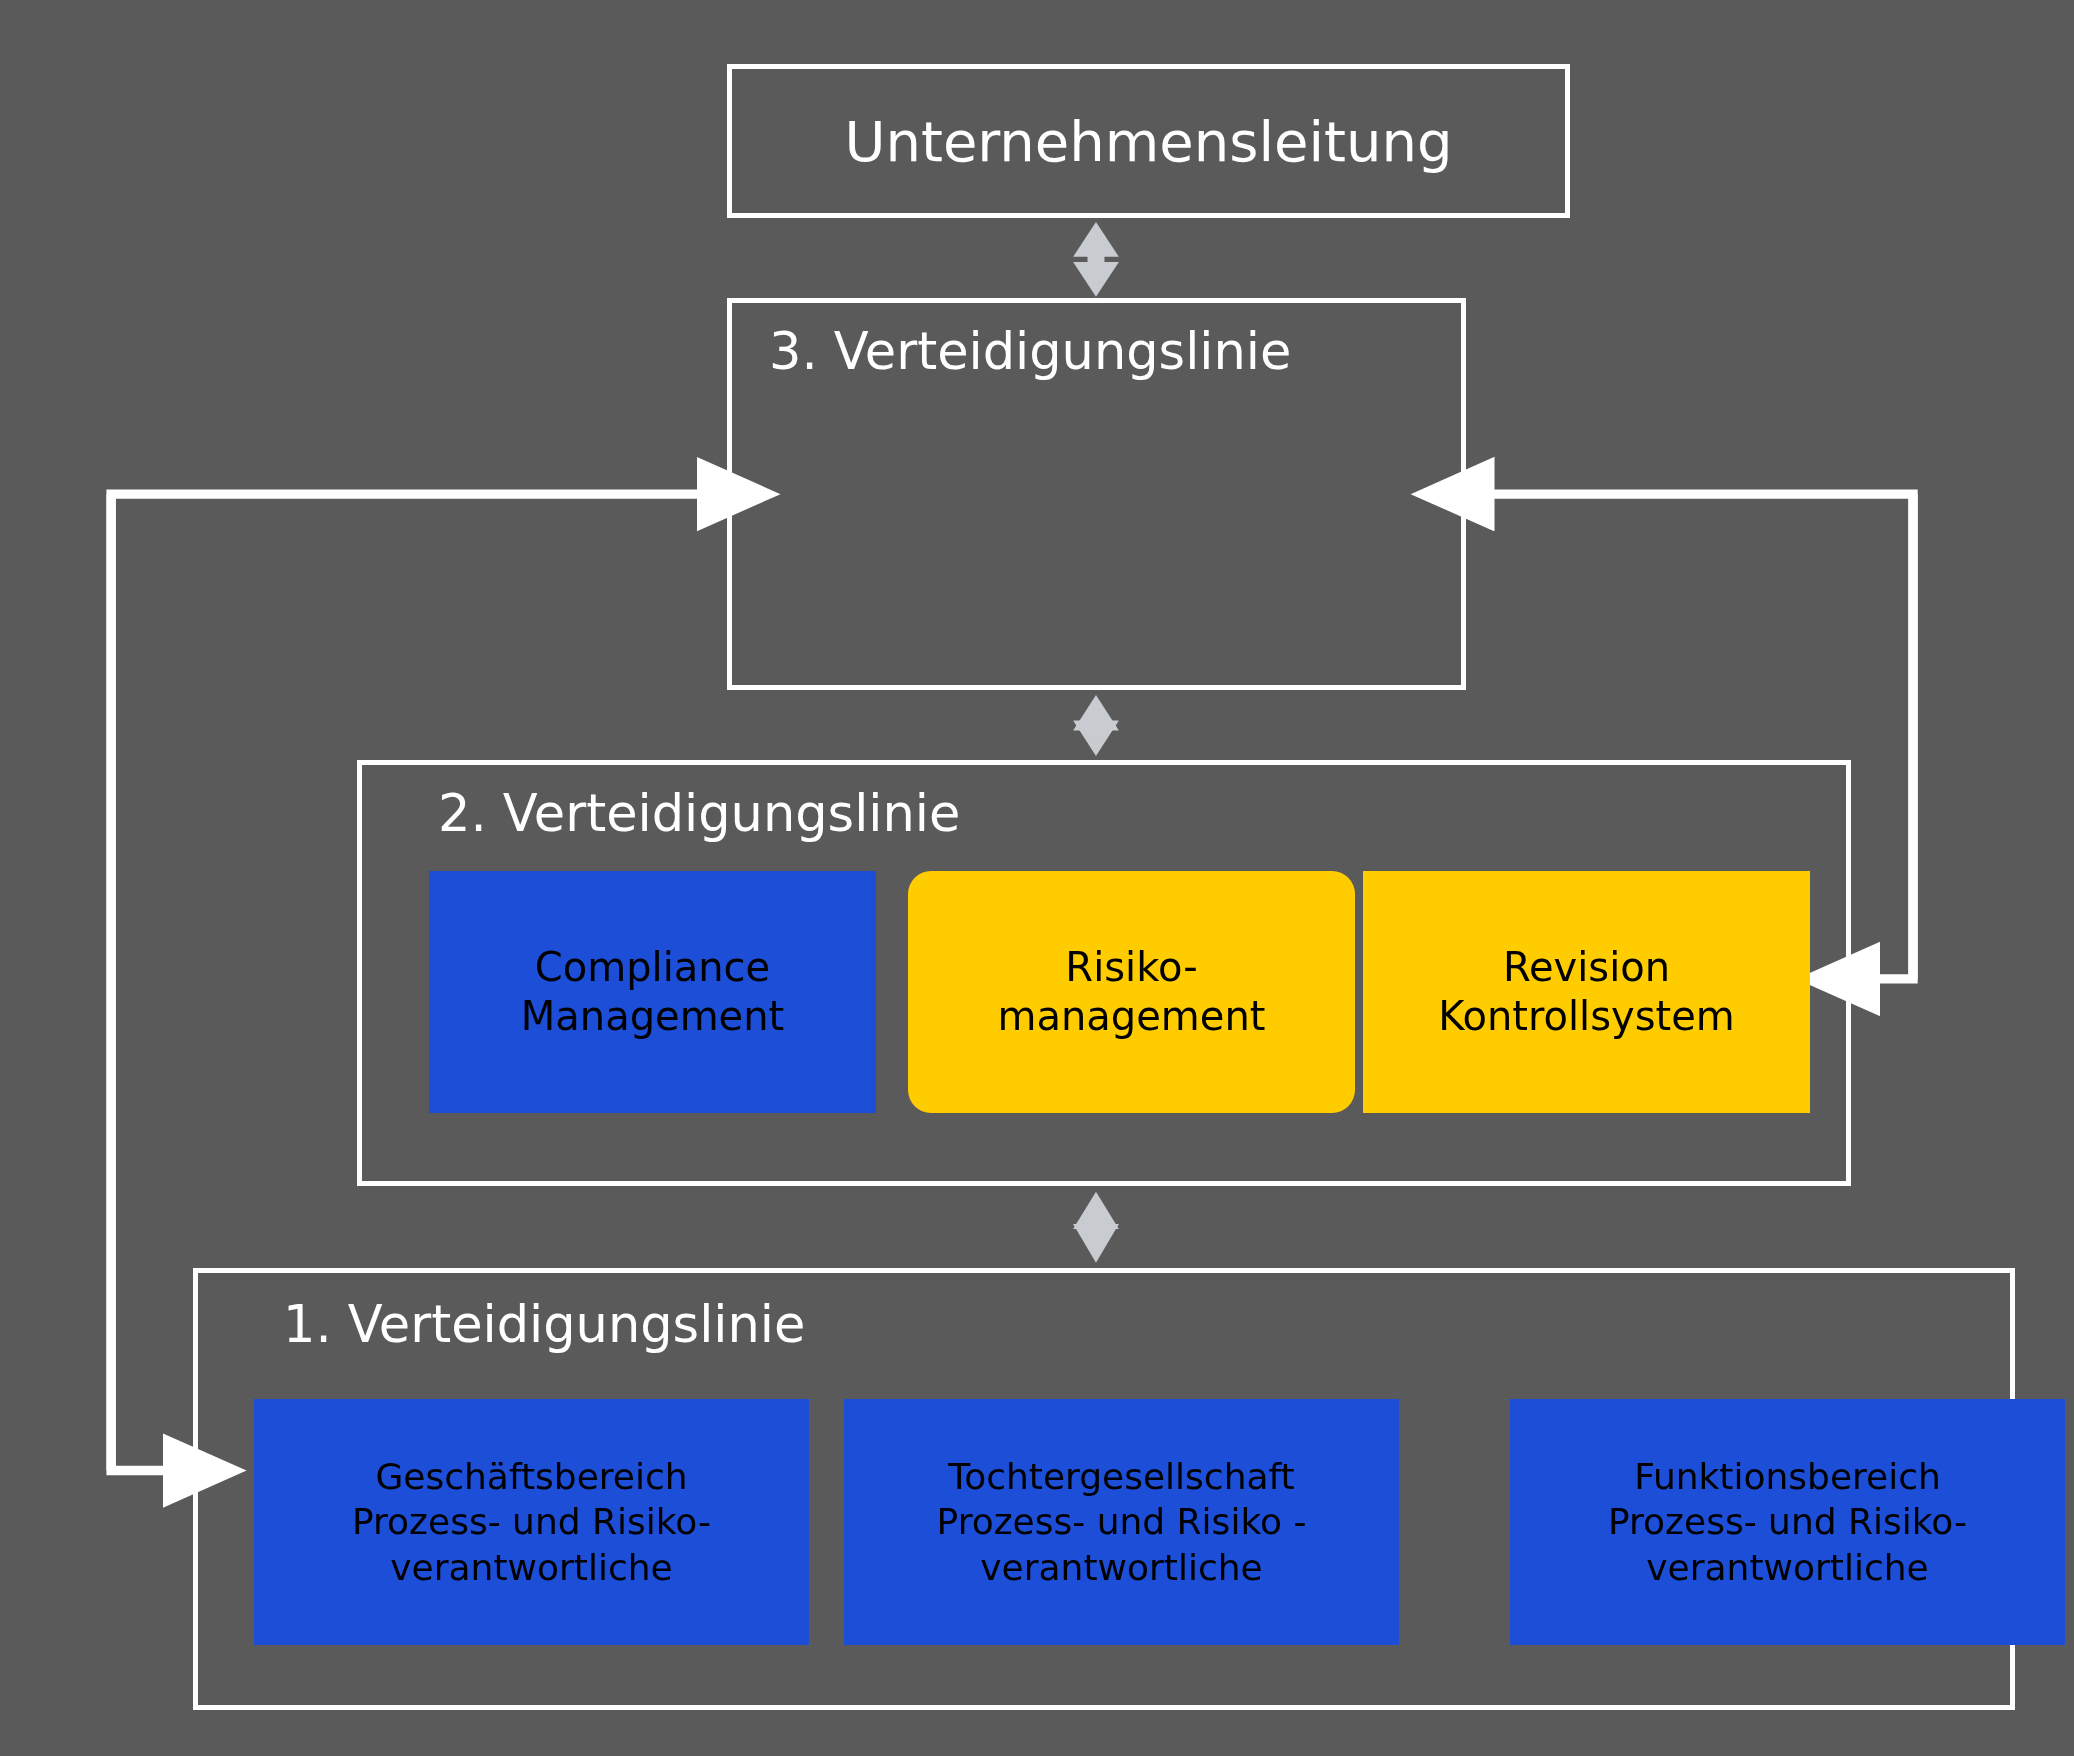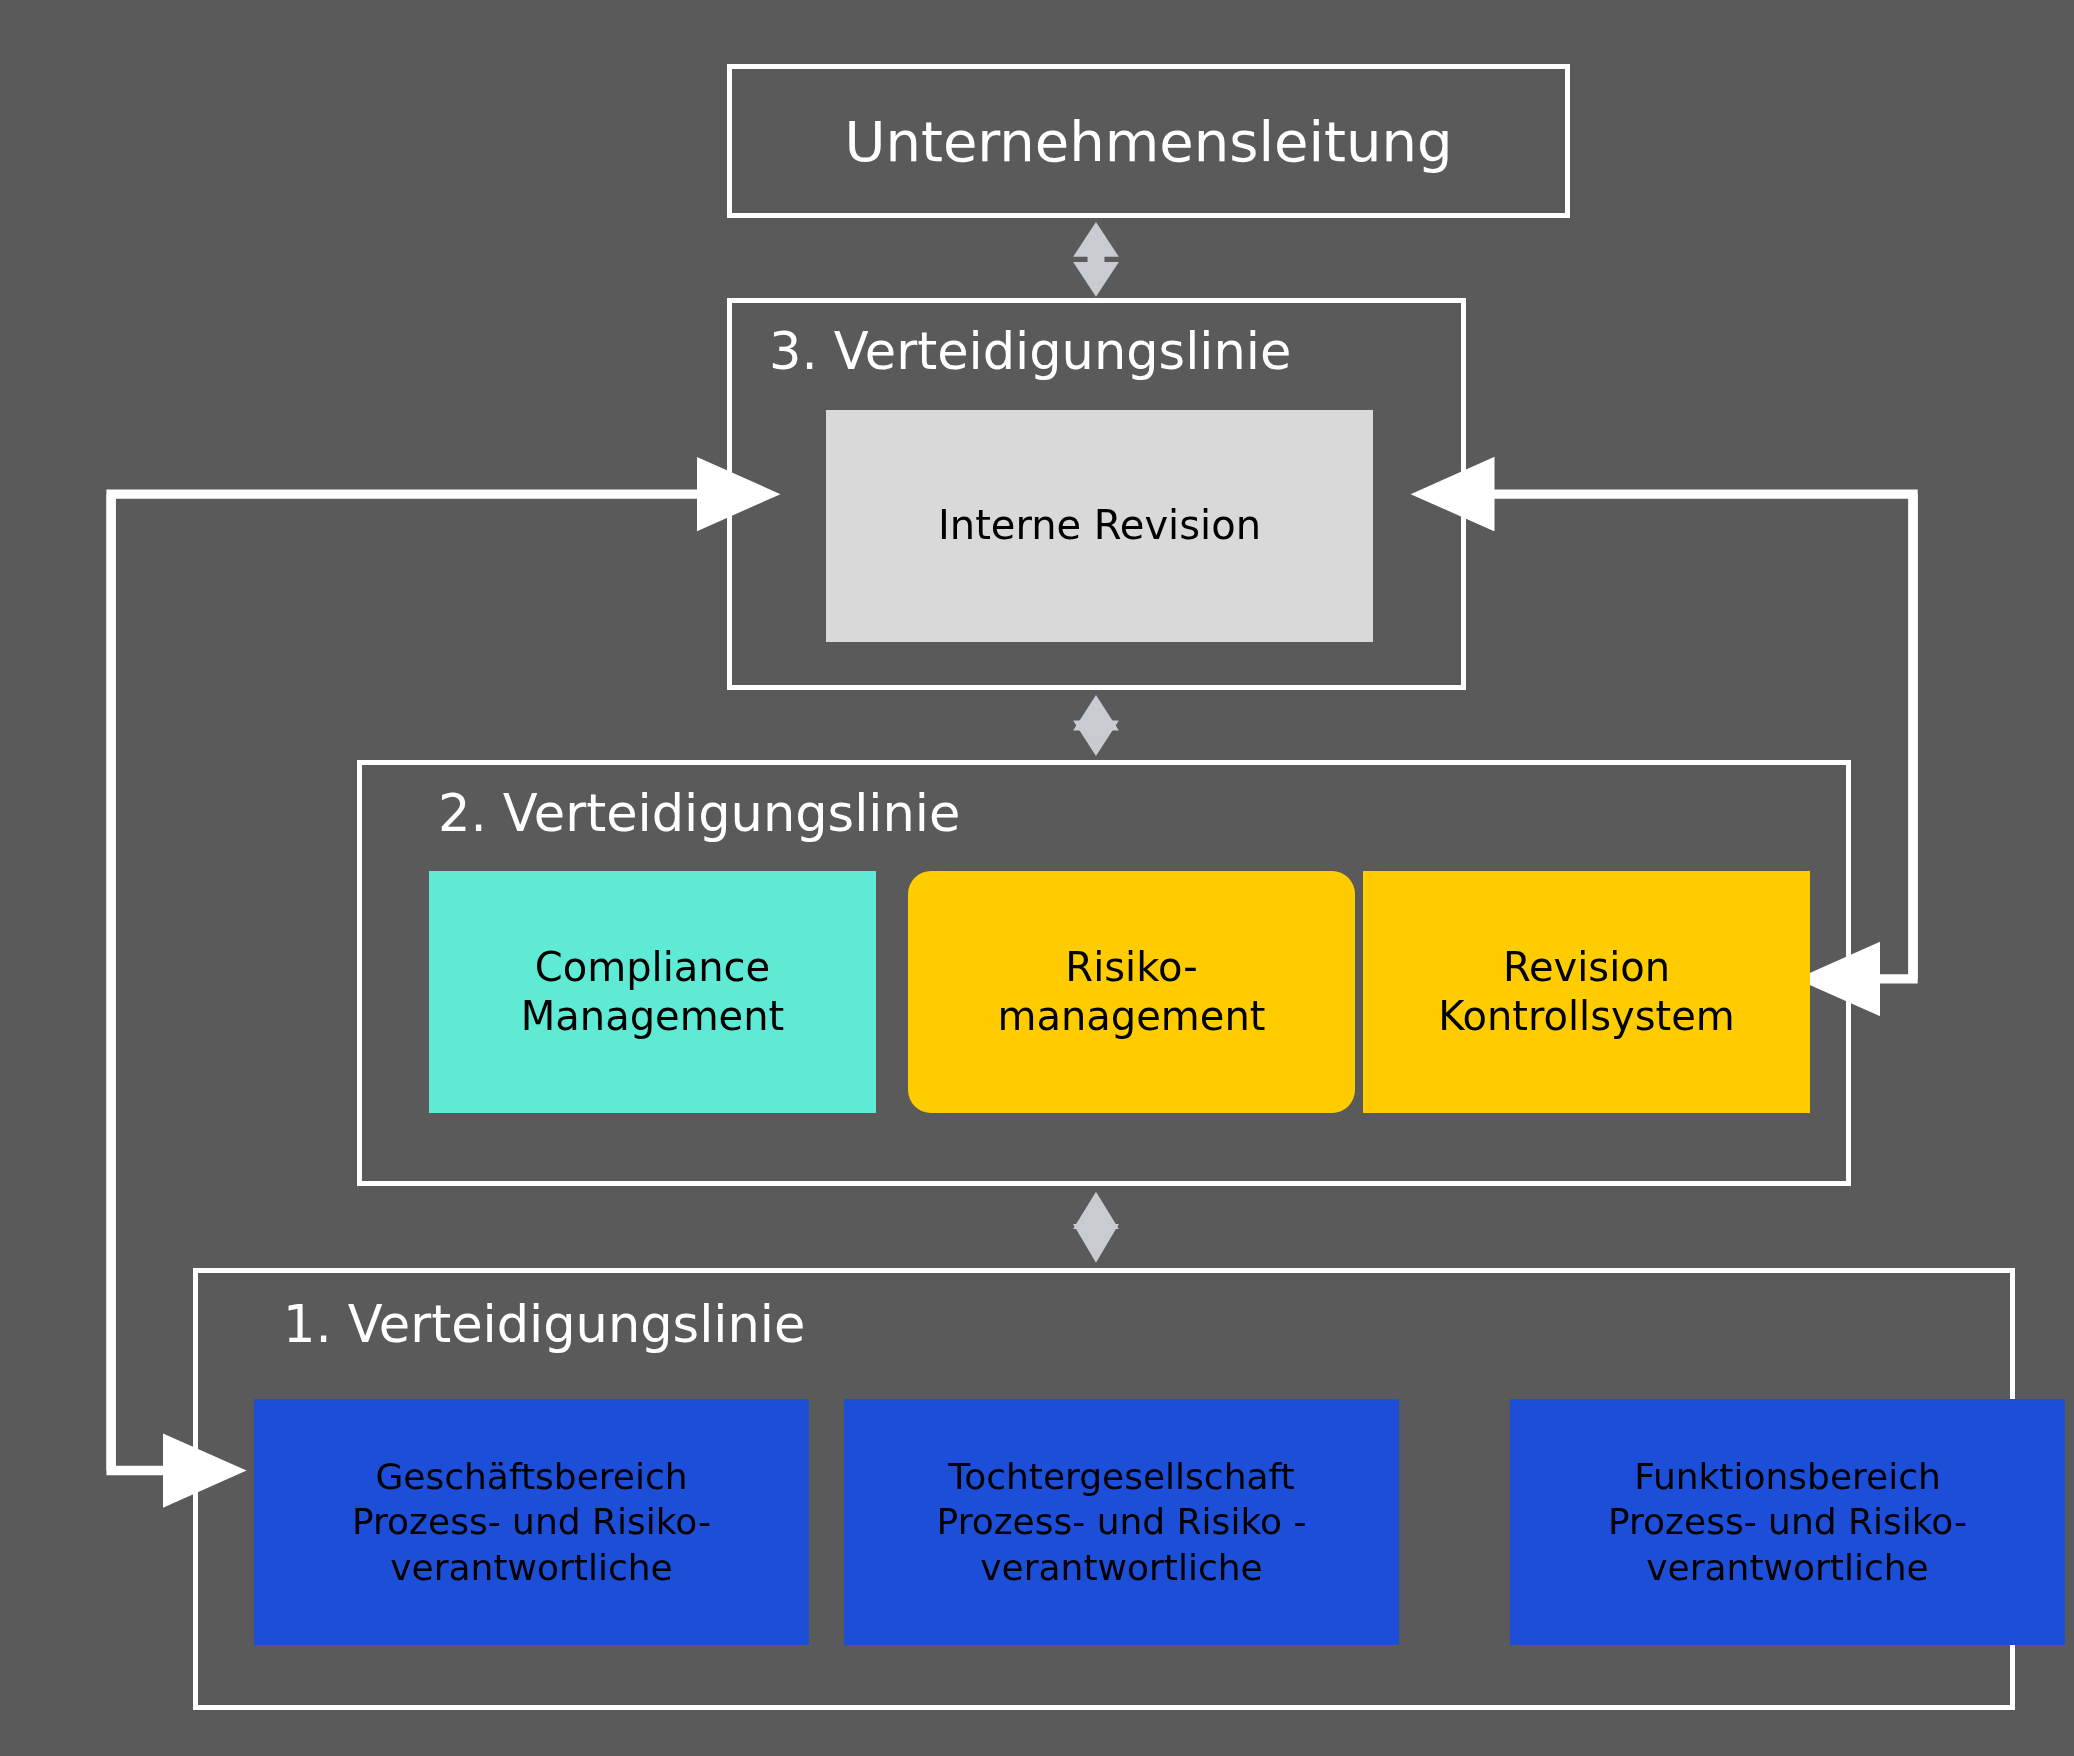--- a/index.html
+++ b/index.html
@@ -103,21 +103,21 @@
     display: flex;
     align-items: center;
     justify-content: center;
     color: #000000;
     font-size: 40px;
     text-align: center;
     line-height: 1.22;
     padding: 0 8.5px;
     box-sizing: border-box;
   }
-  #card-compliance  { left: 429px;  background: #5eead4; }
+  #card-compliance  { left: 429px;  background: #1d4ed8; }
   #card-risiko      { left: 908px; background: #fc0; border-radius: 23px; }
   #card-iks         { left: 1363px; background: #fc0; }
 
   
   #box-line1 {
     left: 193px;
     top: 1268px;
     width: 1822px;
     height: 442px;
   }
@@ -184,23 +184,20 @@
   </svg>
 
   <div class="frame" id="box-unternehmensleitung">
     <div id="label-unternehmensleitung">Unternehmensleitung</div>
   </div>
 
   <div class="frame" id="box-line3">
     <div class="frame-title" id="title-line3">3. Verteidigungslinie</div>
   </div>
 
-  <div id="card-interne-revision">
-    <span>Interne Revision</span>
-  </div>
 
   <div class="frame" id="box-line2">
     <div class="frame-title" id="title-line2">2. Verteidigungslinie</div>
   </div>
 
   <div class="card-l2" id="card-compliance">
     <span>
       <span>Compliance</span><br>
       <span>Management</span>
     </span>

